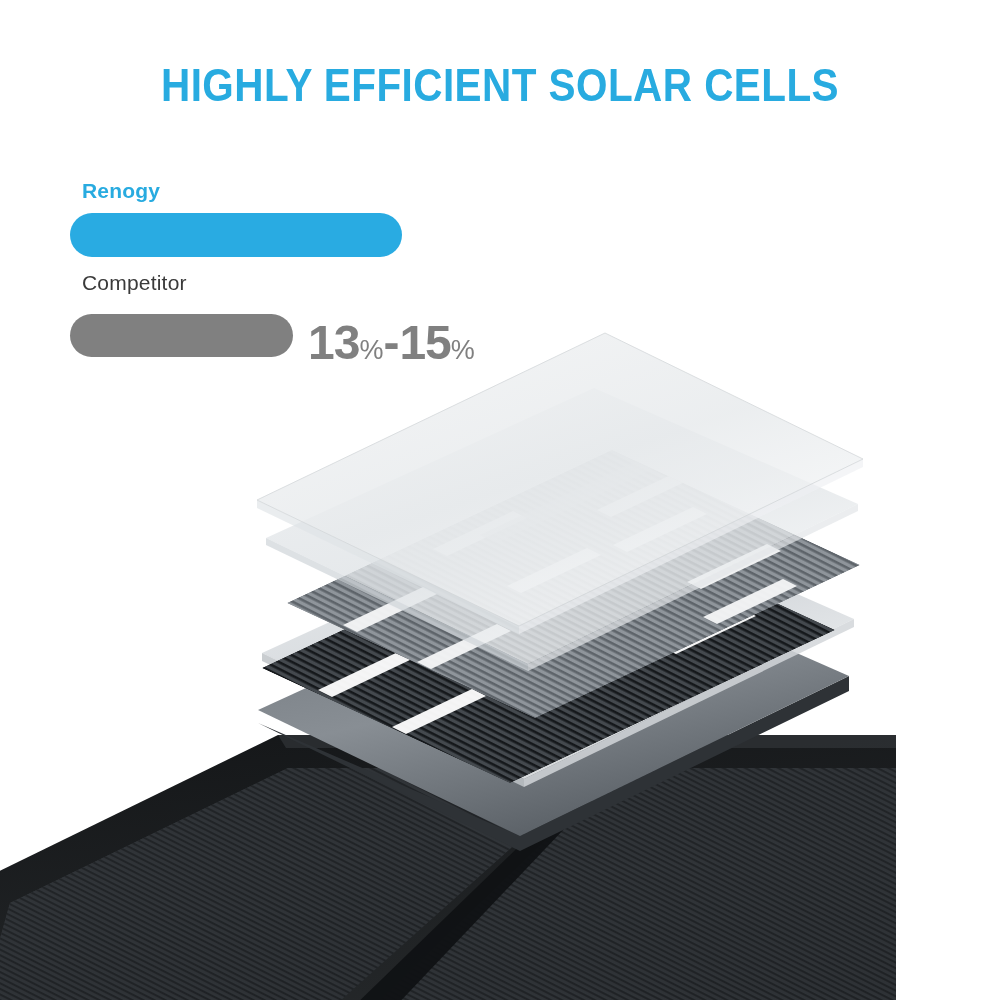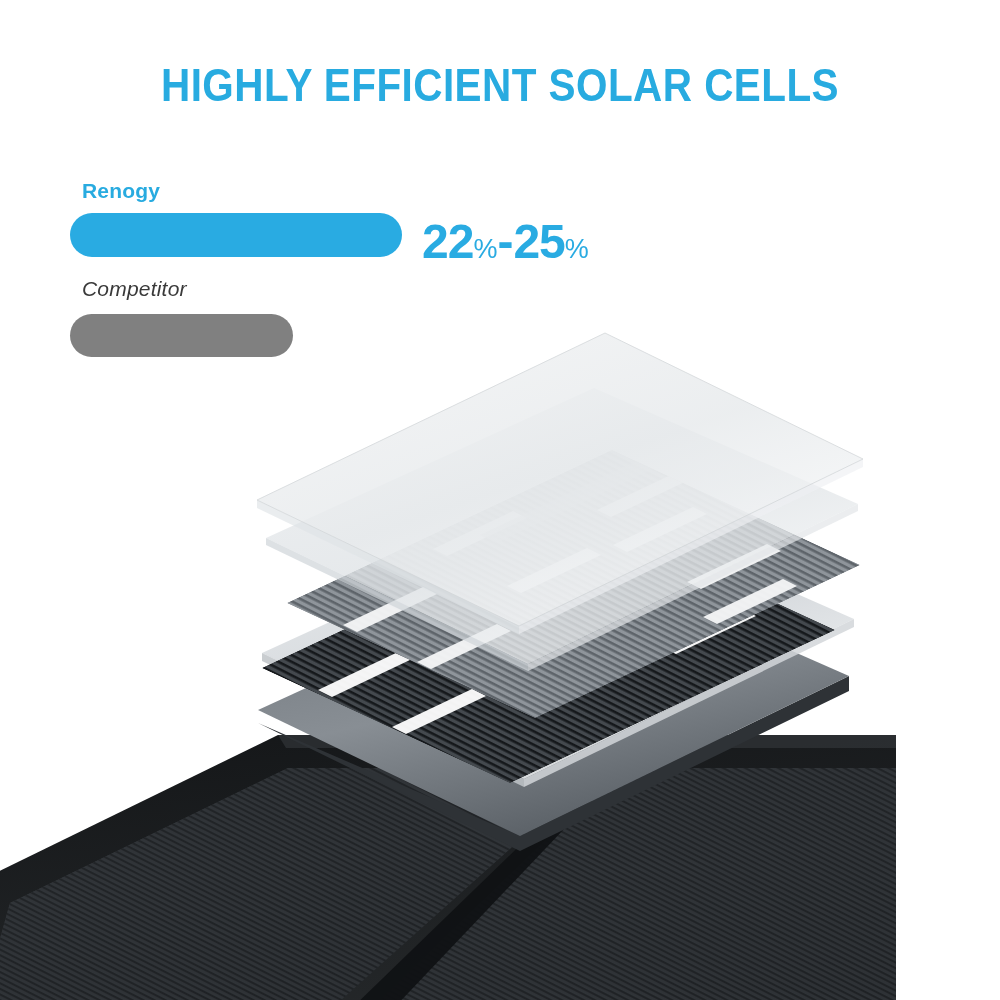--- a/index.html
+++ b/index.html
@@ -52,25 +52,24 @@
     line-height: 1;
     white-space: nowrap;
   }
   .cmp-label.renogy {
     top: 180px;
     color: #28ABE0;
     font-weight: bold;
     letter-spacing: 0.2px;
   }
   .cmp-label.competitor {
-    top: 278px;
+    top: 272px;
     color: #3a3a3a;
     font-weight: normal;
     letter-spacing: 0.2px;
-    font-style: italic;
   }
   .bar {
     position: absolute;
     left: 70px;
     border-radius: 24px;
   }
   .bar.renogy {
     top: 213px;
     width: 332px;
     height: 44px;
@@ -128,26 +127,26 @@
 <body>
 
 <div id="page">
 
   <div id="title">HIGHLY EFFICIENT SOLAR CELLS</div>
 
   <div id="chart">
 
     <div class="cmp-label renogy">Renogy</div>
     <div class="bar renogy"></div>
-    <div class="value renogy">
-      <span class="num">22</span><span class="pct">%</span><span class="dash">-</span><span class="num">25</span><span class="pct">%</span>
-    </div>
 
     <div class="cmp-label competitor">Competitor</div>
     <div class="bar competitor"></div>
+    <div class="value competitor">
+      <span class="num">13</span><span class="pct">%</span><span class="dash">-</span><span class="num">15</span><span class="pct">%</span>
+    </div>
   </div>
 
   <div id="illustration">
     <svg viewBox="0 0 1000 1000" xmlns="http://www.w3.org/2000/svg" aria-hidden="true">
       <defs>
 
         <pattern id="fingersLight" width="6" height="6" patternUnits="userSpaceOnUse" patternTransform="rotate(27)">
           <rect width="6" height="6" fill="#8f959b"></rect>
           <rect width="6" height="2.6" fill="#5e646a"></rect>
         </pattern>

